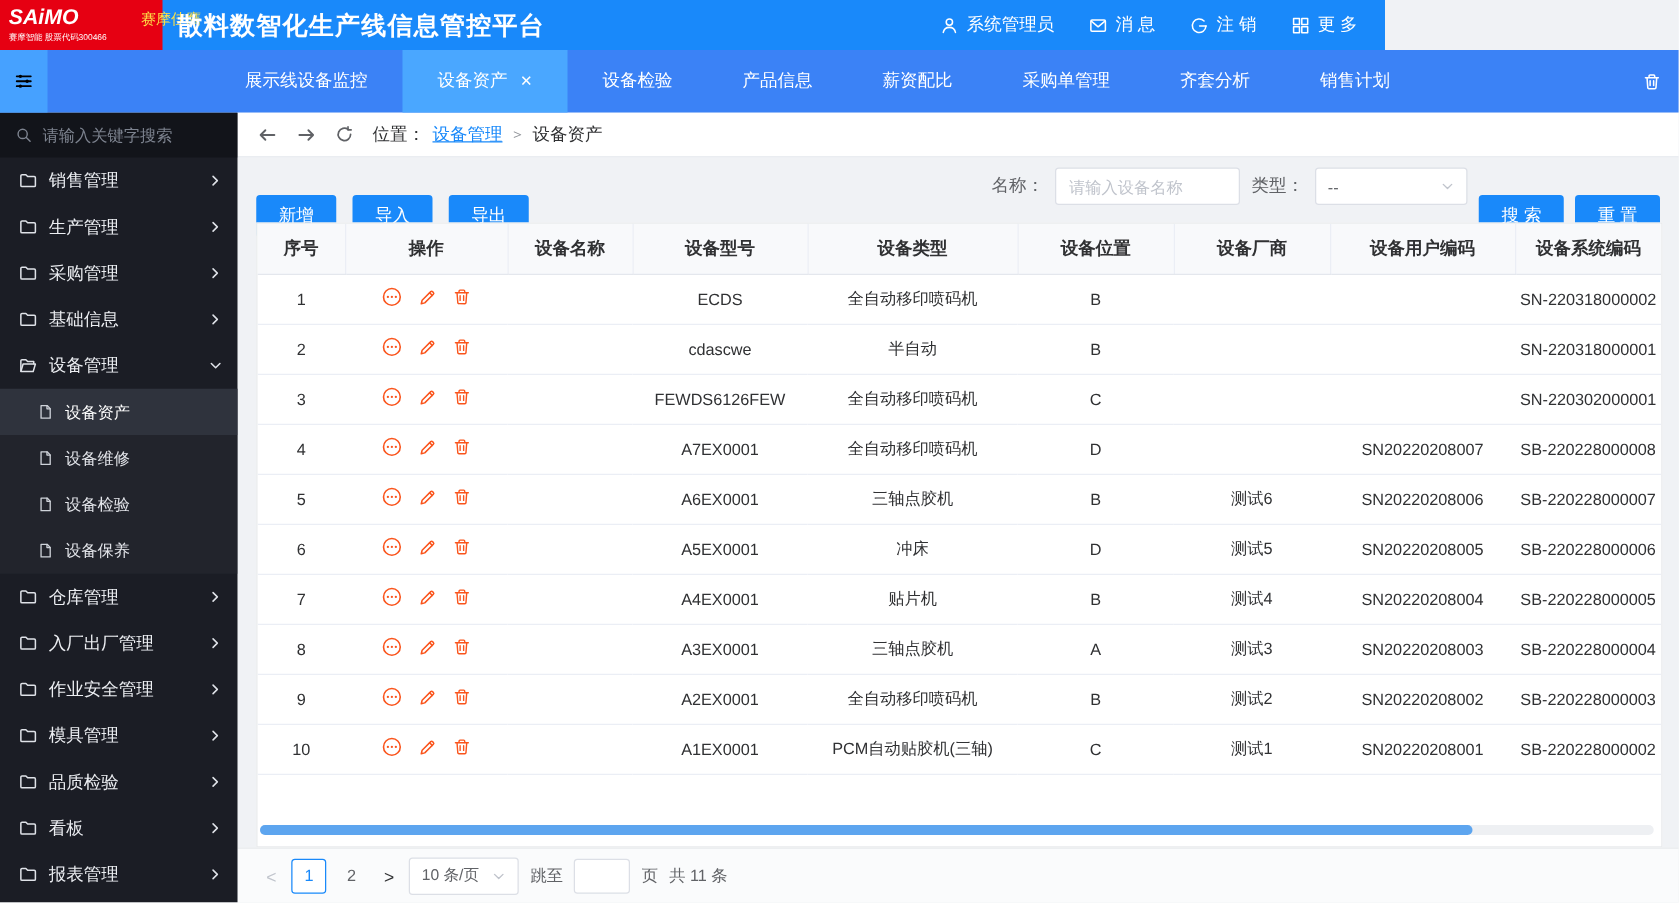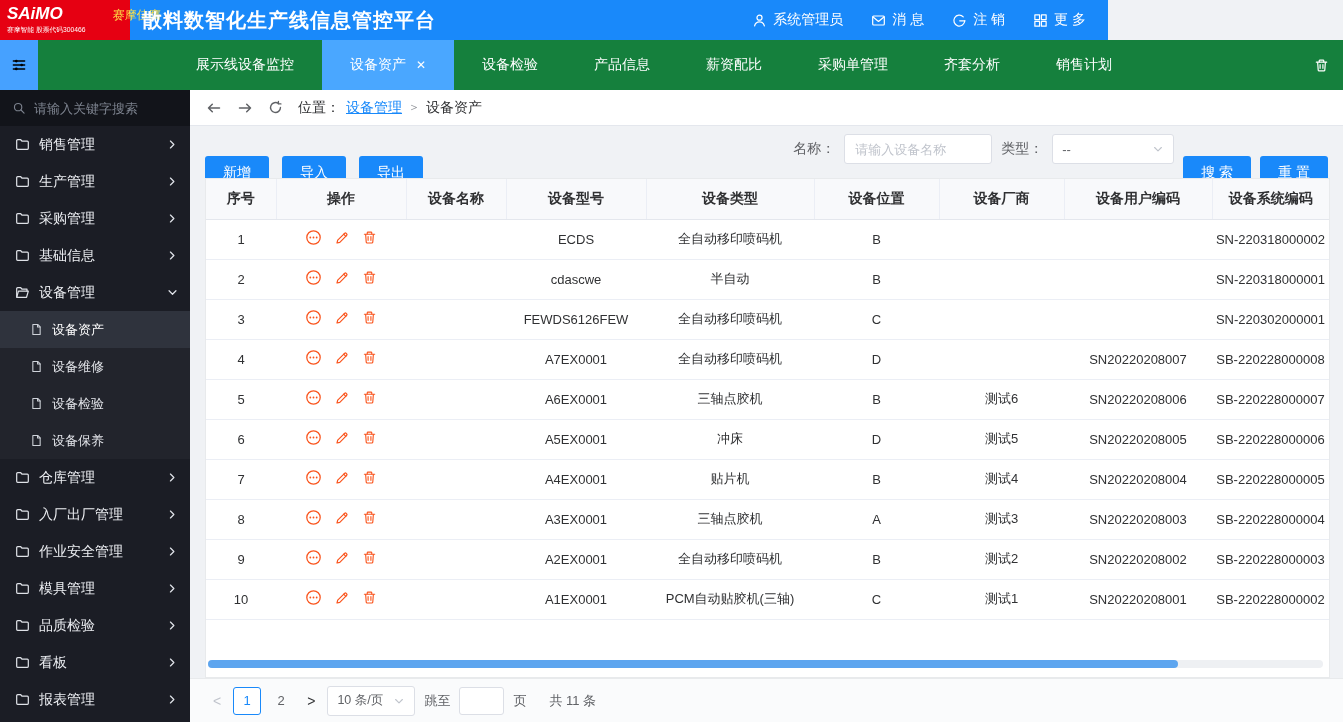--- a/index.html
+++ b/index.html
@@ -15,21 +15,21 @@
     justify-content:center; padding:2px 7px; flex:none; }
   .logo-row1 { display:flex; align-items:baseline; gap:2px; white-space:nowrap; }
   .logo-brand { font-size:17px; font-weight:bold; font-style:italic; }
   .logo-brand2 { font-size:12px; font-weight:normal; color:#fde047;margin-left:48px; }
   .logo-sub { font-size:9px; transform:scale(0.75); transform-origin:left center; white-space:nowrap; }
   .app-title { font-size:20px; font-weight:bold; margin-left:12px; letter-spacing:1px; white-space:nowrap; }
   .header-actions { margin-left:auto; display:flex; align-items:center; gap:28px; padding-right:22px; font-size:14px; }
   .header-action { display:flex; align-items:center; gap:6px; cursor:pointer; white-space:nowrap; }
 
   
-  .navbar { position:absolute; top:40px; left:0; width:1343px; height:50px; background:#15803d;
+  .navbar { position:absolute; top:40px; left:0; width:1343px; height:50px; background:#3b82f6;
     display:flex; align-items:stretch; z-index:4; }
   .collapse-btn { width:38px; background:#46a1ff; display:flex; align-items:center; justify-content:center; cursor:pointer; flex:none; }
   .nav-tabs { display:flex; margin-left:130px; }
   .nav-tab { padding:0 28px; display:flex; align-items:center; gap:10px; color:#fff; font-size:14px;
     cursor:pointer; white-space:nowrap; }
   .nav-tab.active { background:#4aa7ff; }
   .tab-close { font-size:12px; line-height:1; }
   .nav-trash { margin-left:auto; display:flex; align-items:center; padding-right:14px; color:#fff; cursor:pointer; }
 
   
@@ -92,21 +92,21 @@
   .page-arrow { padding:0 3px; font-size:14px; cursor:pointer; }
   .page-arrow.prev { color:#c0c4cc; }
   .page-arrow.next { color:#303133; }
   .page-list { display:inline-flex; gap:6px; }
   .page-num { min-width:28px; height:28px; display:inline-flex; align-items:center; justify-content:center;
     border-radius:3px; cursor:pointer; color:#606266; border:1px solid transparent; }
   .page-num.active { border-color:#1989fa; color:#1989fa; background:#fff; }
   .size-select { width:88px; font-size:12.5px; }
   .jump-input { width:45px; height:28px; border:1px solid #dcdfe6; border-radius:3px; outline:none;
     text-align:center; font-size:13px; color:#303133; font-family:inherit; }
-  .pg-total { margin-left:14px; }
+  .pg-total { }
 </style>
 </head>
 <body>
 
 <div class="app-header">
   <div class="logo">
     <div class="logo-row1">
       <span class="logo-brand">SAiMO</span>
       <span class="logo-brand2">赛摩佳鹰</span>
     </div>

